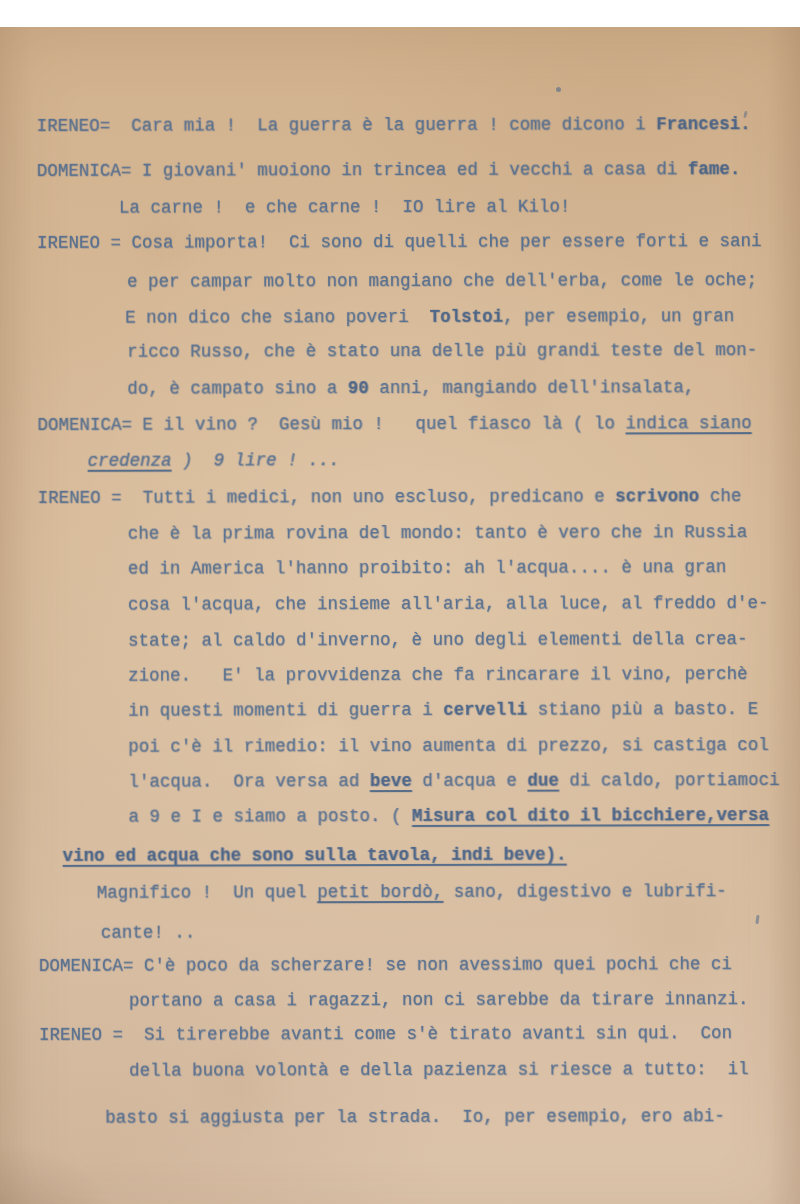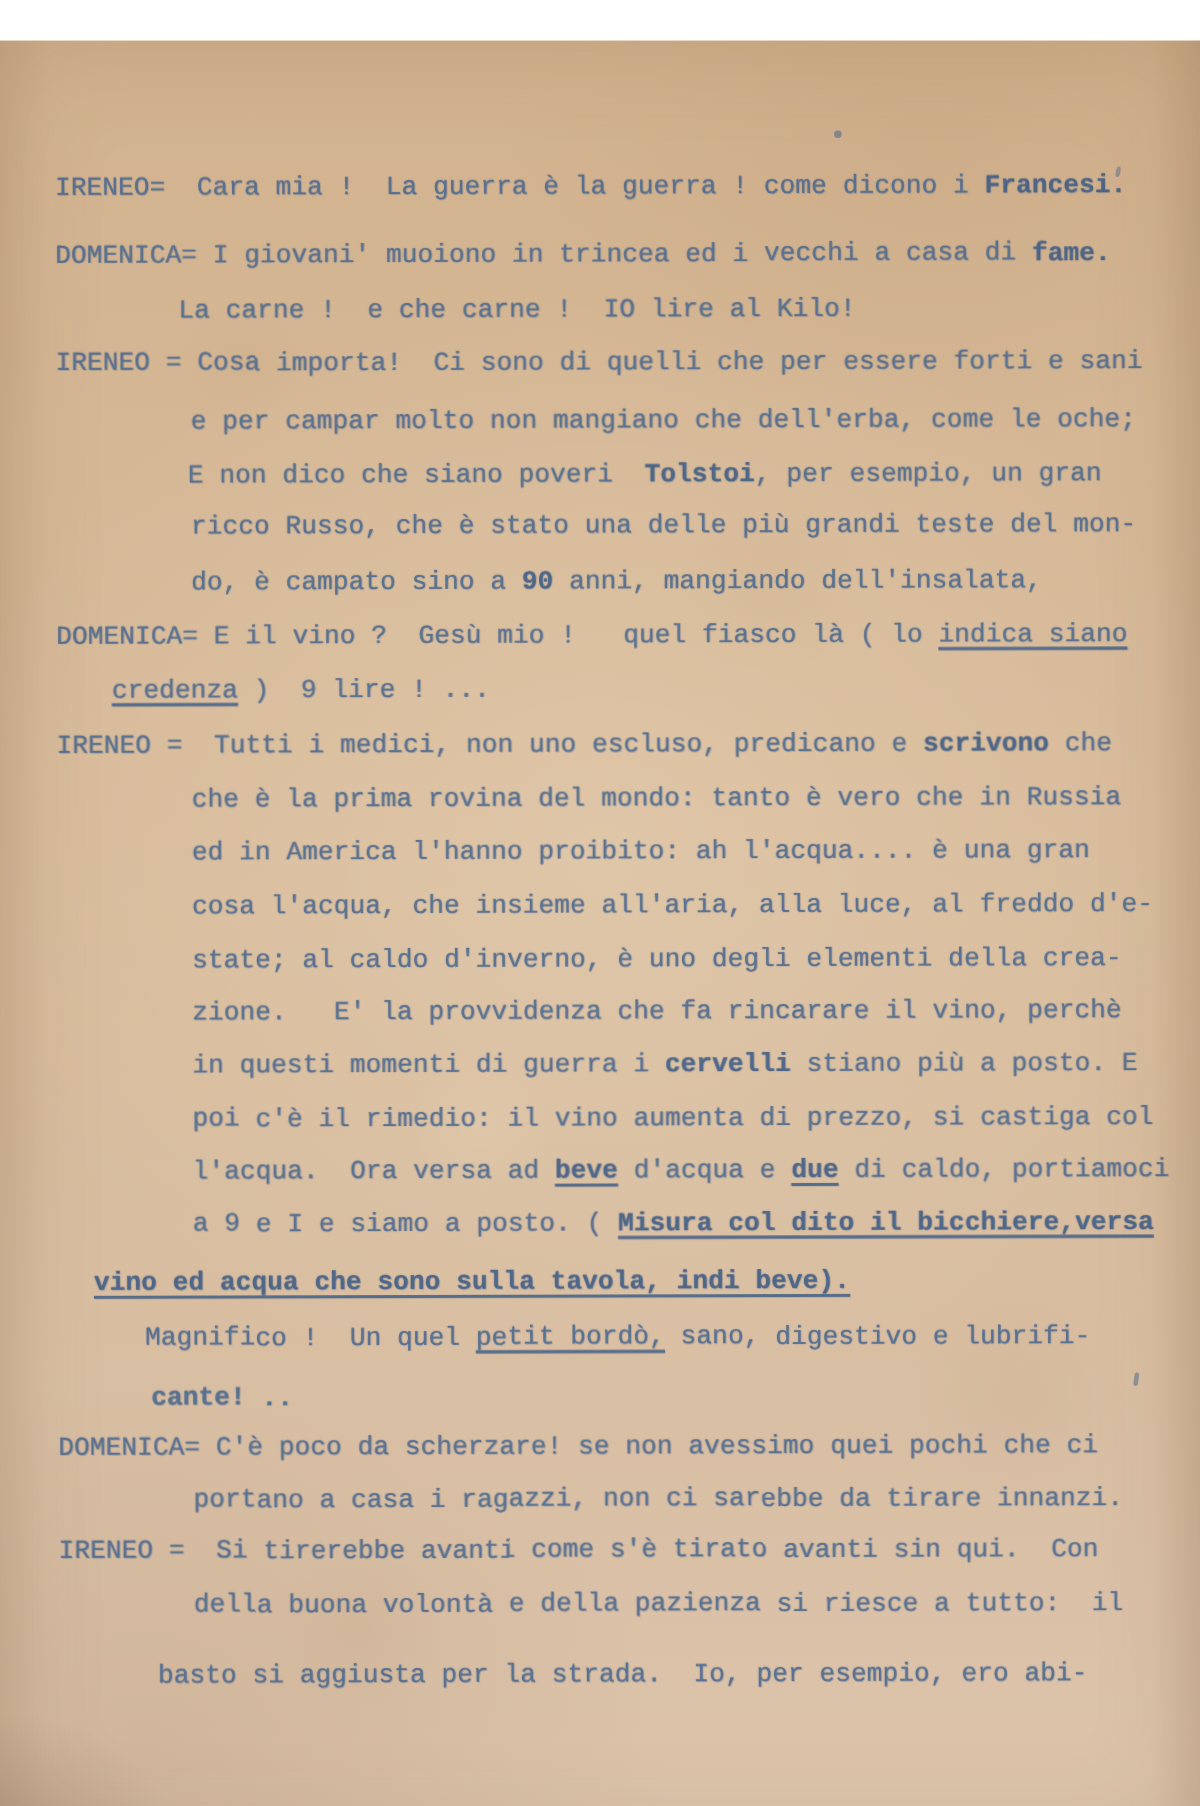--- a/index.html
+++ b/index.html
@@ -76,34 +76,34 @@
   <div class="text-layer">
       <div class="line" style="left: 38px; top: 88px;"><span>IRENEO=  Cara mia !  La guerra è la guerra ! come dicono i </span><span class="b">Francesi.</span></div>
       <div class="line" style="left: 38px; top: 133px;"><span>DOMENICA= I giovani' muoiono in trincea ed i vecchi a casa di </span><span class="b">fame.</span></div>
       <div class="line" style="left: 120px; top: 170px;"><span>La carne !  e che carne !  IO lire al Kilo!</span></div>
       <div class="line" style="left: 38px; top: 205px;"><span>IRENEO = Cosa importa!  Ci sono di quelli che per essere forti e sani</span></div>
       <div class="line" style="left: 128px; top: 244px;"><span>e per campar molto non mangiano che dell'erba, come le oche;</span></div>
       <div class="line" style="left: 126px; top: 280px;"><span>E non dico che siano poveri  </span><span class="b">Tolstoi</span><span>, per esempio, un gran</span></div>
       <div class="line" style="left: 128px; top: 314px;"><span>ricco Russo, che è stato una delle più grandi teste del mon-</span></div>
       <div class="line" style="left: 128px; top: 351px;"><span>do, è campato sino a </span><span class="b">90</span><span> anni, mangiando dell'insalata,</span></div>
       <div class="line" style="left: 38px; top: 387px;"><span>DOMENICA= E il vino ?  Gesù mio !   quel fiasco là ( lo </span><span class="u">indica siano</span></div>
-      <div class="line" style="left: 75px; top: 423px;"><span class="u">credenza</span><span> )  9 lire ! ...</span></div>
+      <div class="line" style="left: 88px; top: 423px; font-style: italic;"><span class="u">credenza</span><span> )  9 lire ! ...</span></div>
       <div class="line" style="left: 38px; top: 460px;"><span>IRENEO =  Tutti i medici, non uno escluso, predicano e </span><span class="b">scrivono</span><span> che</span></div>
       <div class="line" style="left: 128px; top: 496px;"><span>che è la prima rovina del mondo: tanto è vero che in Russia</span></div>
       <div class="line" style="left: 128px; top: 531px;"><span>ed in America l'hanno proibito: ah l'acqua.... è una gran</span></div>
       <div class="line" style="left: 128px; top: 567px;"><span>cosa l'acqua, che insieme all'aria, alla luce, al freddo d'e-</span></div>
       <div class="line" style="left: 128px; top: 603px;"><span>state; al caldo d'inverno, è uno degli elementi della crea-</span></div>
       <div class="line" style="left: 128px; top: 638px;"><span>zione.   E' la provvidenza che fa rincarare il vino, perchè</span></div>
-      <div class="line" style="left: 128px; top: 673px;"><span>in questi momenti di guerra i </span><span class="b">cervelli</span><span> stiano più a posto. E</span></div>
+      <div class="line" style="left: 128px; top: 673px;"><span>in questi momenti di guerra i </span><span class="b">cervelli</span><span> stiano più a basto. E</span></div>
       <div class="line" style="left: 128px; top: 709px;"><span>poi c'è il rimedio: il vino aumenta di prezzo, si castiga col</span></div>
       <div class="line" style="left: 128px; top: 744px;"><span>l'acqua.  Ora versa ad </span><span class="u b">beve</span><span> d'acqua e </span><span class="u b">due</span><span> di caldo, portiamoci</span></div>
       <div class="line" style="left: 128px; top: 779px;"><span>a 9 e I e siamo a posto. ( </span><span class="u b">Misura col dito il bicchiere,versa</span></div>
       <div class="line" style="left: 62px; top: 818px;"><span class="u b">vino ed acqua che sono sulla tavola, indi beve).</span></div>
       <div class="line" style="left: 96px; top: 855px;"><span>Magnifico !  Un quel </span><span class="u">petit bordò,</span><span> sano, digestivo e lubrifi-</span></div>
-      <div class="line" style="left: 100px; top: 895px; font-weight: bold;"><span>cante! ..</span></div>
+      <div class="line" style="left: 100px; top: 895px;"><span>cante! ..</span></div>
       <div class="line" style="left: 38px; top: 928px;"><span>DOMENICA= C'è poco da scherzare! se non avessimo quei pochi che ci</span></div>
       <div class="line" style="left: 128px; top: 963px;"><span>portano a casa i ragazzi, non ci sarebbe da tirare innanzi.</span></div>
       <div class="line" style="left: 38px; top: 997px;"><span>IRENEO =  Si tirerebbe avanti come s'è tirato avanti sin qui.  Con</span></div>
       <div class="line" style="left: 128px; top: 1033px;"><span>della buona volontà e della pazienza si riesce a tutto:  il</span></div>
       <div class="line" style="left: 104px; top: 1080px;"><span>basto si aggiusta per la strada.  Io, per esempio, ero abi-</span></div>
     </div>
   <div class="speck speck-dot"></div>
   <div class="speck speck-comma"></div>
   <div class="speck speck-apos"></div>
   <div class="corner-shadow"></div>

